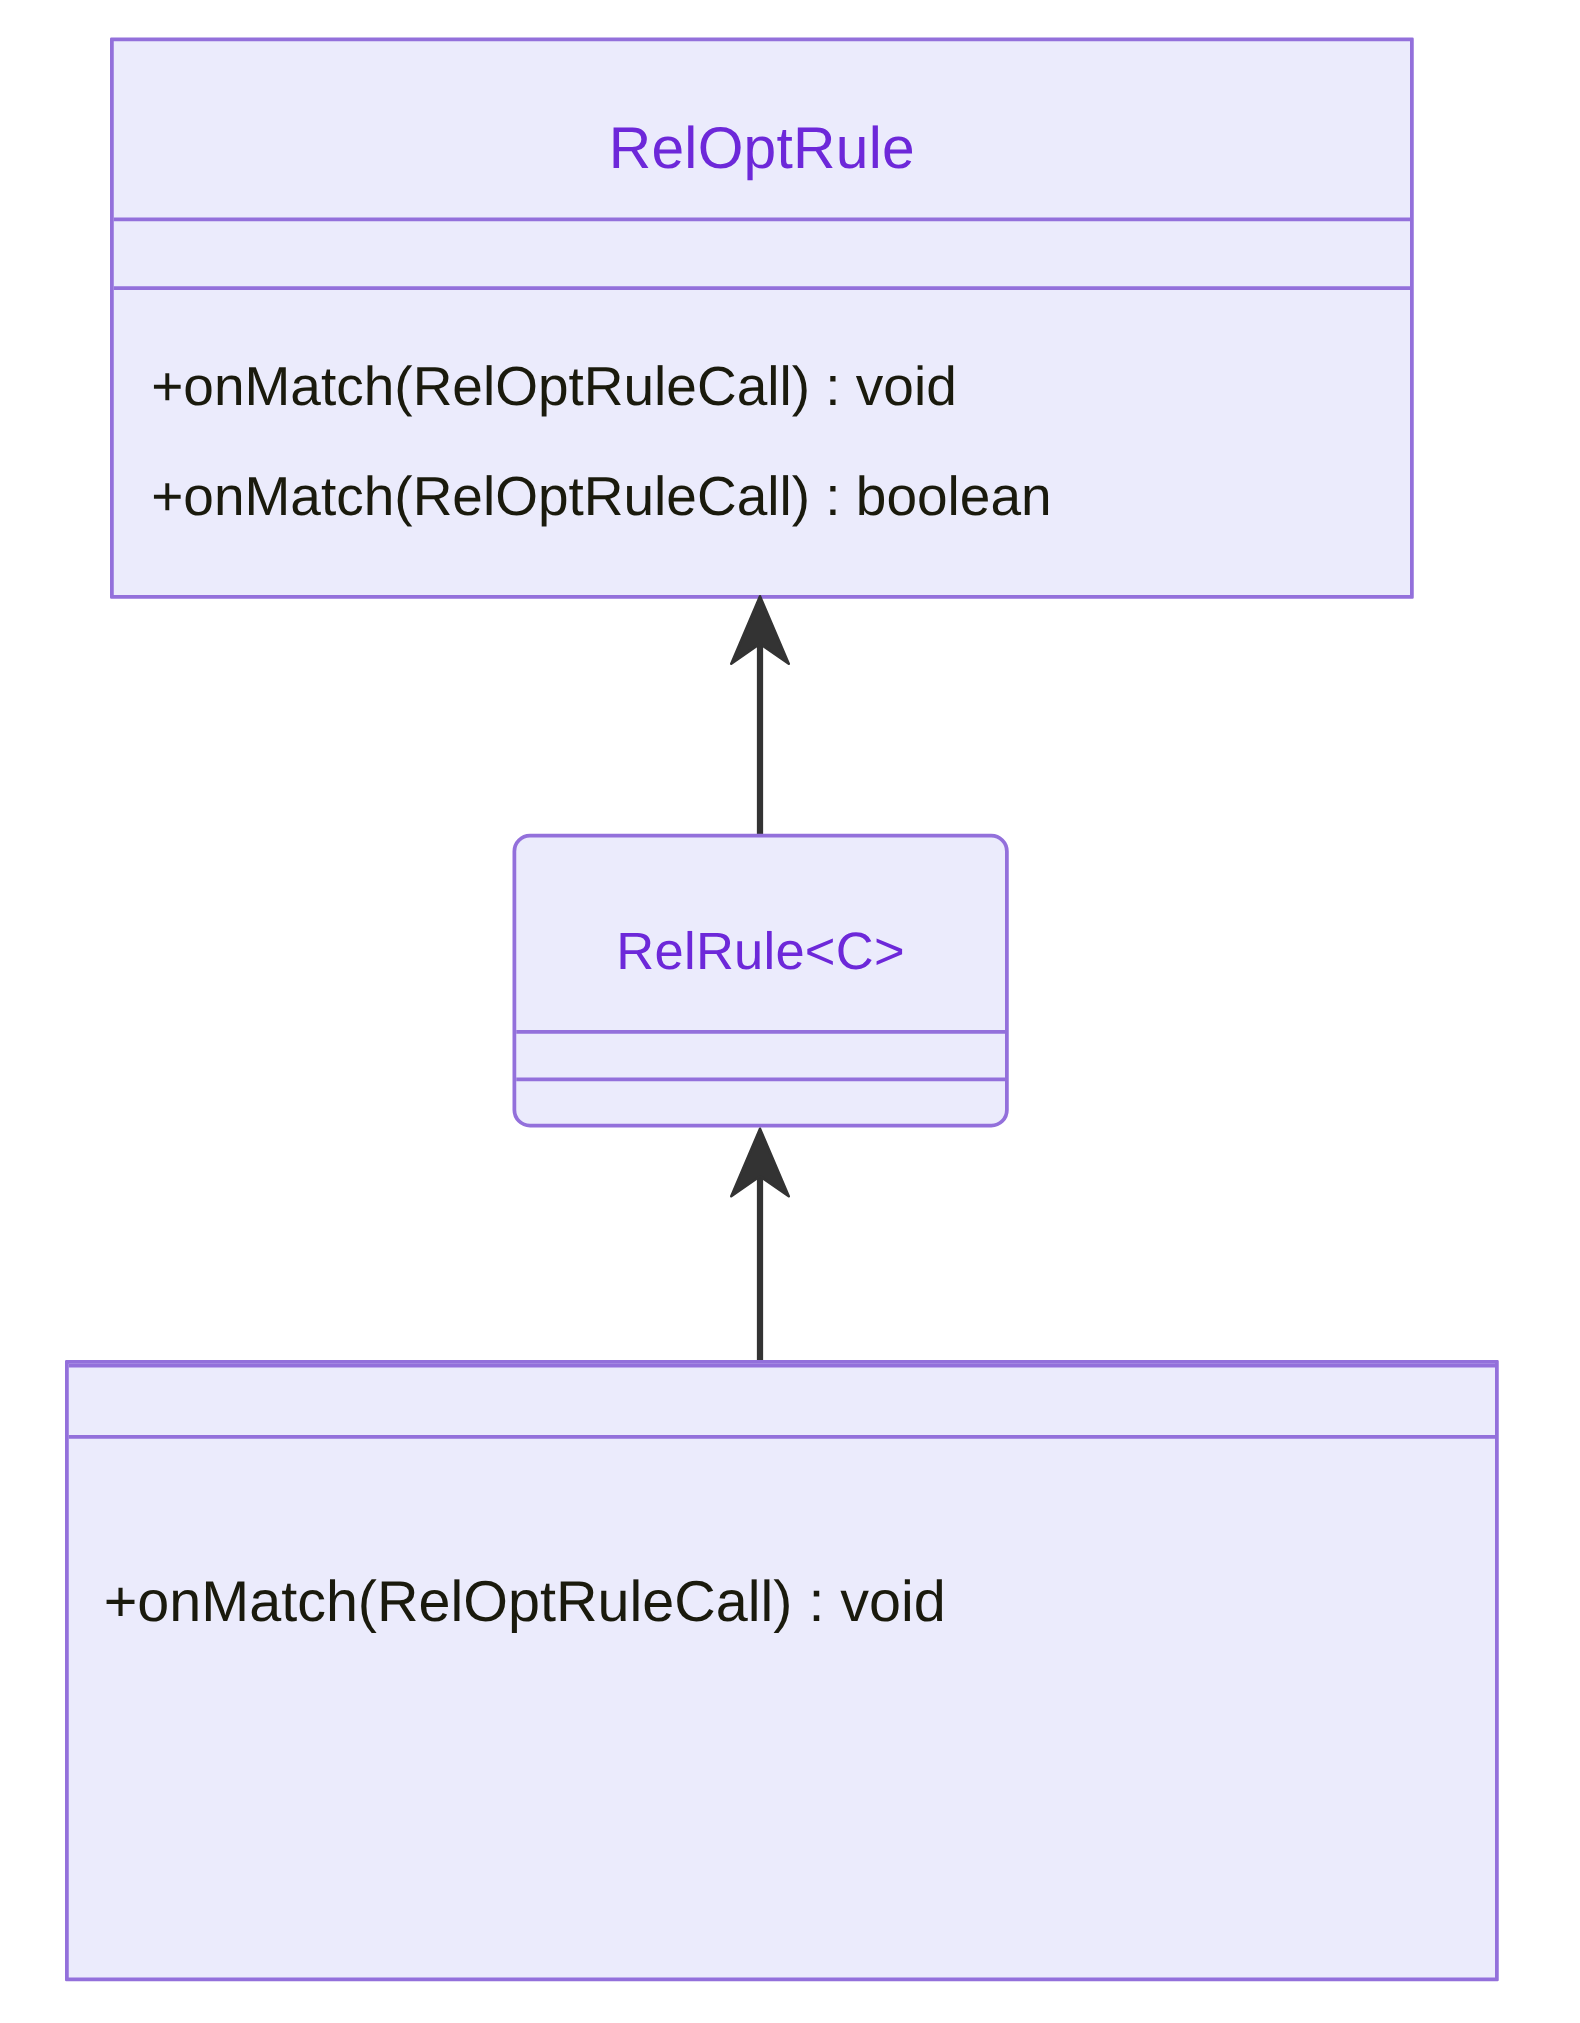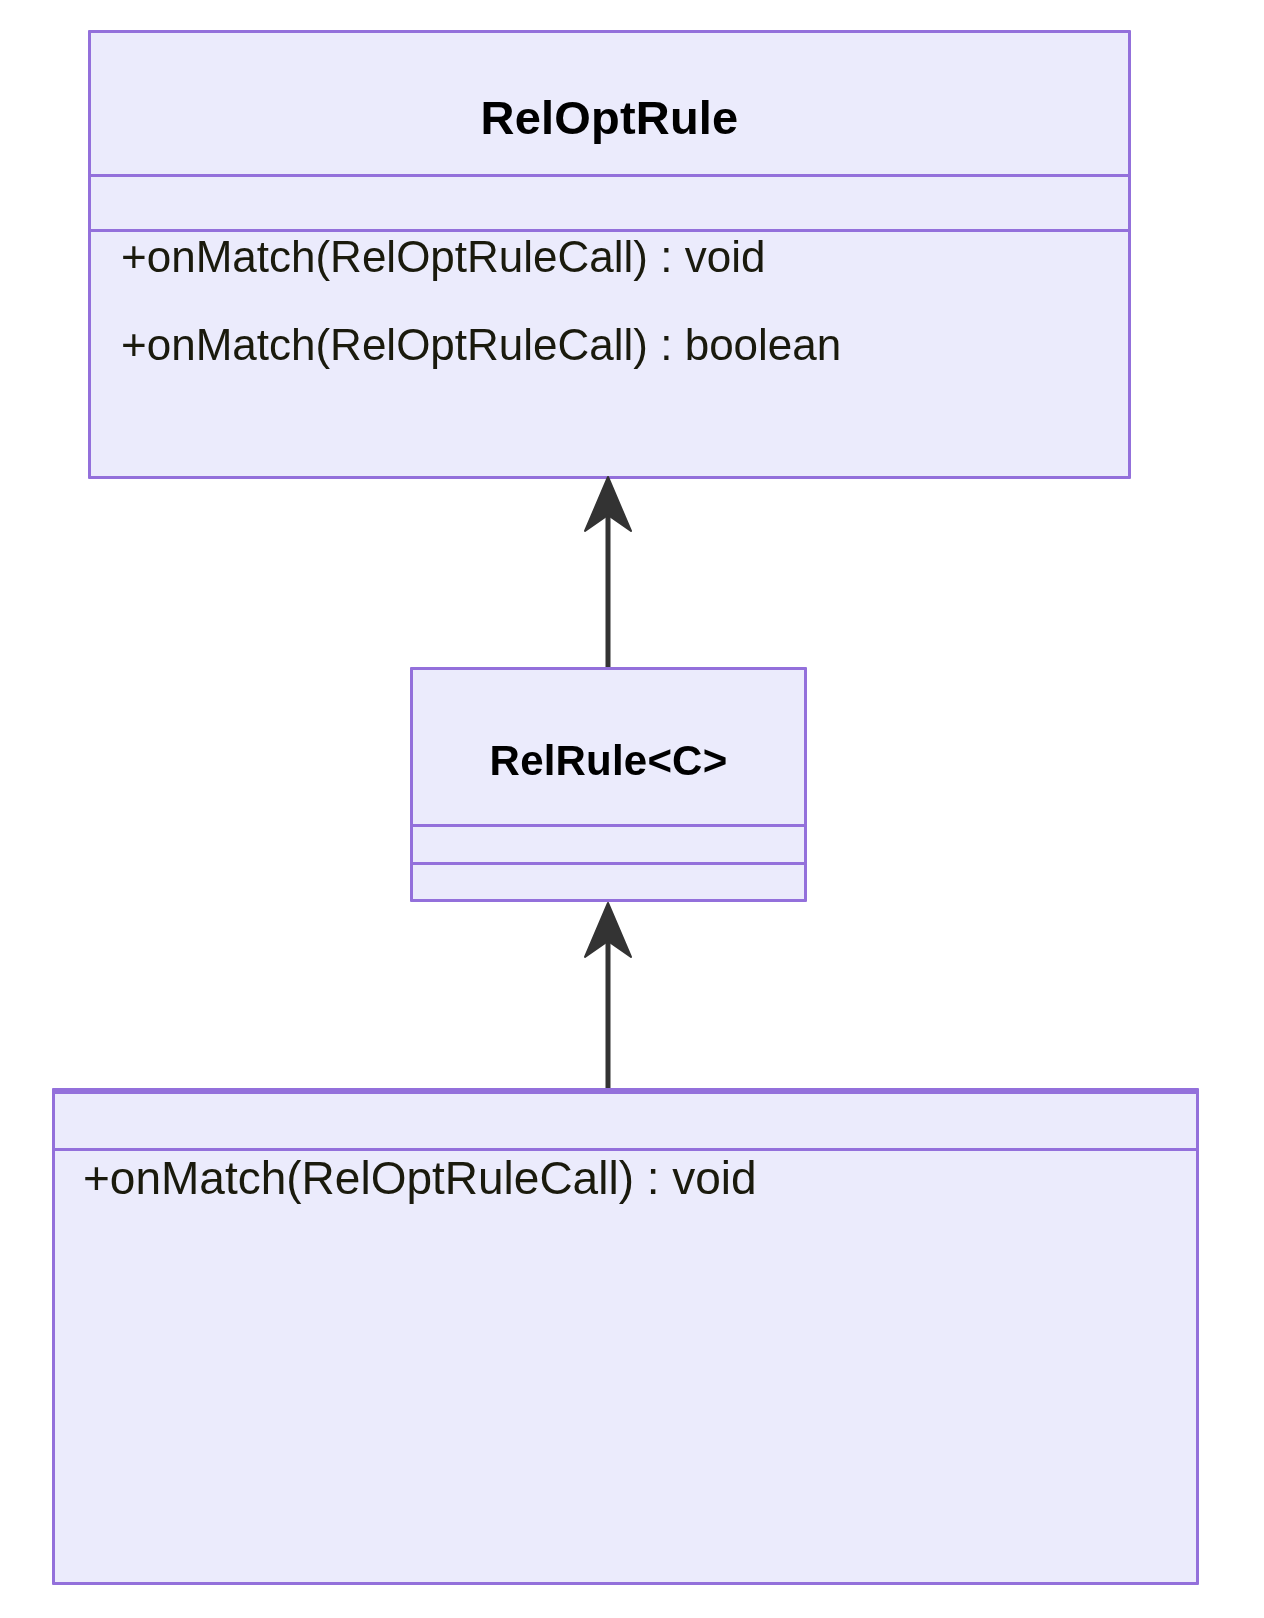--- a/index.html
+++ b/index.html
@@ -25,32 +25,32 @@
     box-sizing: border-box;
     background: #ebebfc;
     border: 3px solid #9370db;
     border-radius: 1px;
   }
   .uml-section {
     box-sizing: border-box;
     width: 100%;
     display: flex;
     flex-direction: column;
-    justify-content: flex-start;
+    justify-content: center;
   }
   .uml-section.section-title {
     align-items: center;
     justify-content: center;
   }
   .uml-section.divider-top {
     border-top: 3px solid #9370db;
   }
   .uml-title {
-    font-weight: bold;
-    color: #000000;
+    font-weight: normal;
+    color: #6d28d9;
     text-align: center;
     letter-spacing: 0.2px;
     white-space: nowrap;
     margin-top: 28px;
   }
   .uml-member {
     color: #1a1a0d;
     white-space: nowrap;
     text-align: left;
   }
@@ -67,20 +67,21 @@
   #box-reloptrule .section-methods { height: 247px; padding-left: 30px; gap: 38px; }
   #box-reloptrule .uml-title       { font-size: 47px; }
   #box-reloptrule .uml-member      { font-size: 44px; }
 
   
   #box-relrule {
     left: 410px;
     top: 667px;
     width: 397px;
     height: 235px;
+    border-radius: 14px;
   }
   #box-relrule .section-title  { height: 154px; }
   #box-relrule .section-attrs  { height: 38px; }
   #box-relrule .section-ops    { height: 37px; }
   #box-relrule .uml-title      { font-size: 42px; }
 
   
   #box-csvprojecttablescanrule {
     left: 52px;
     top: 1088px;

